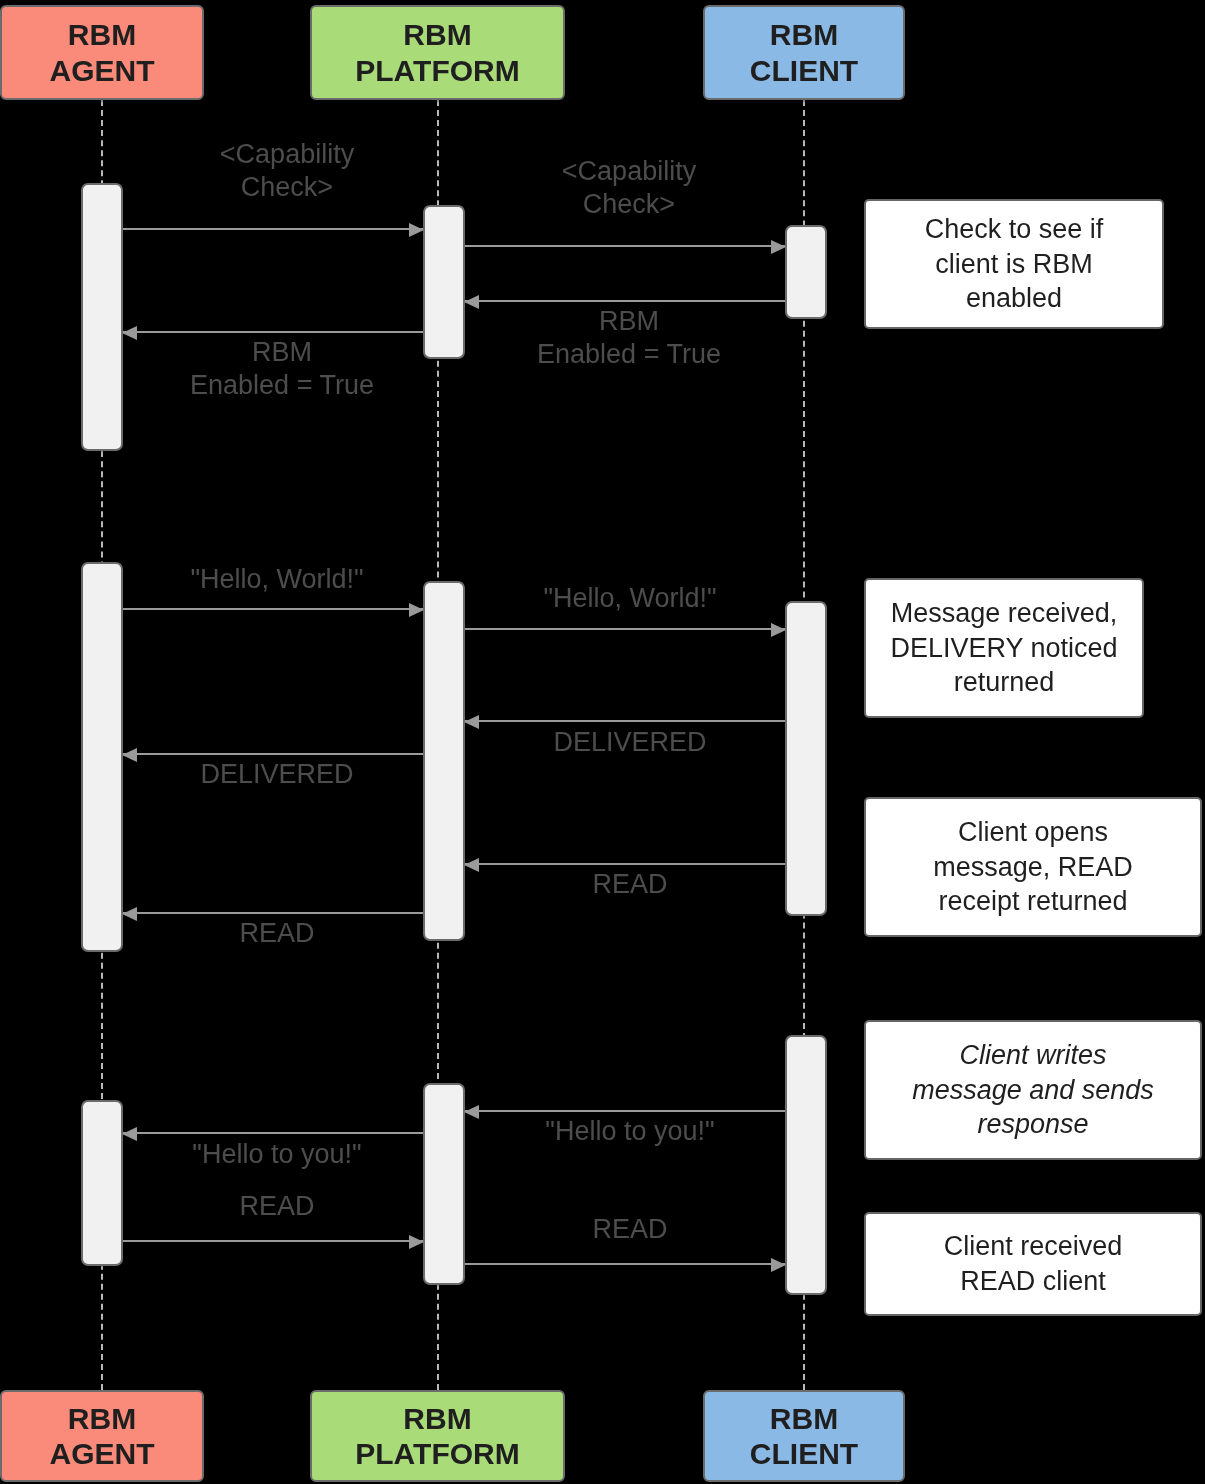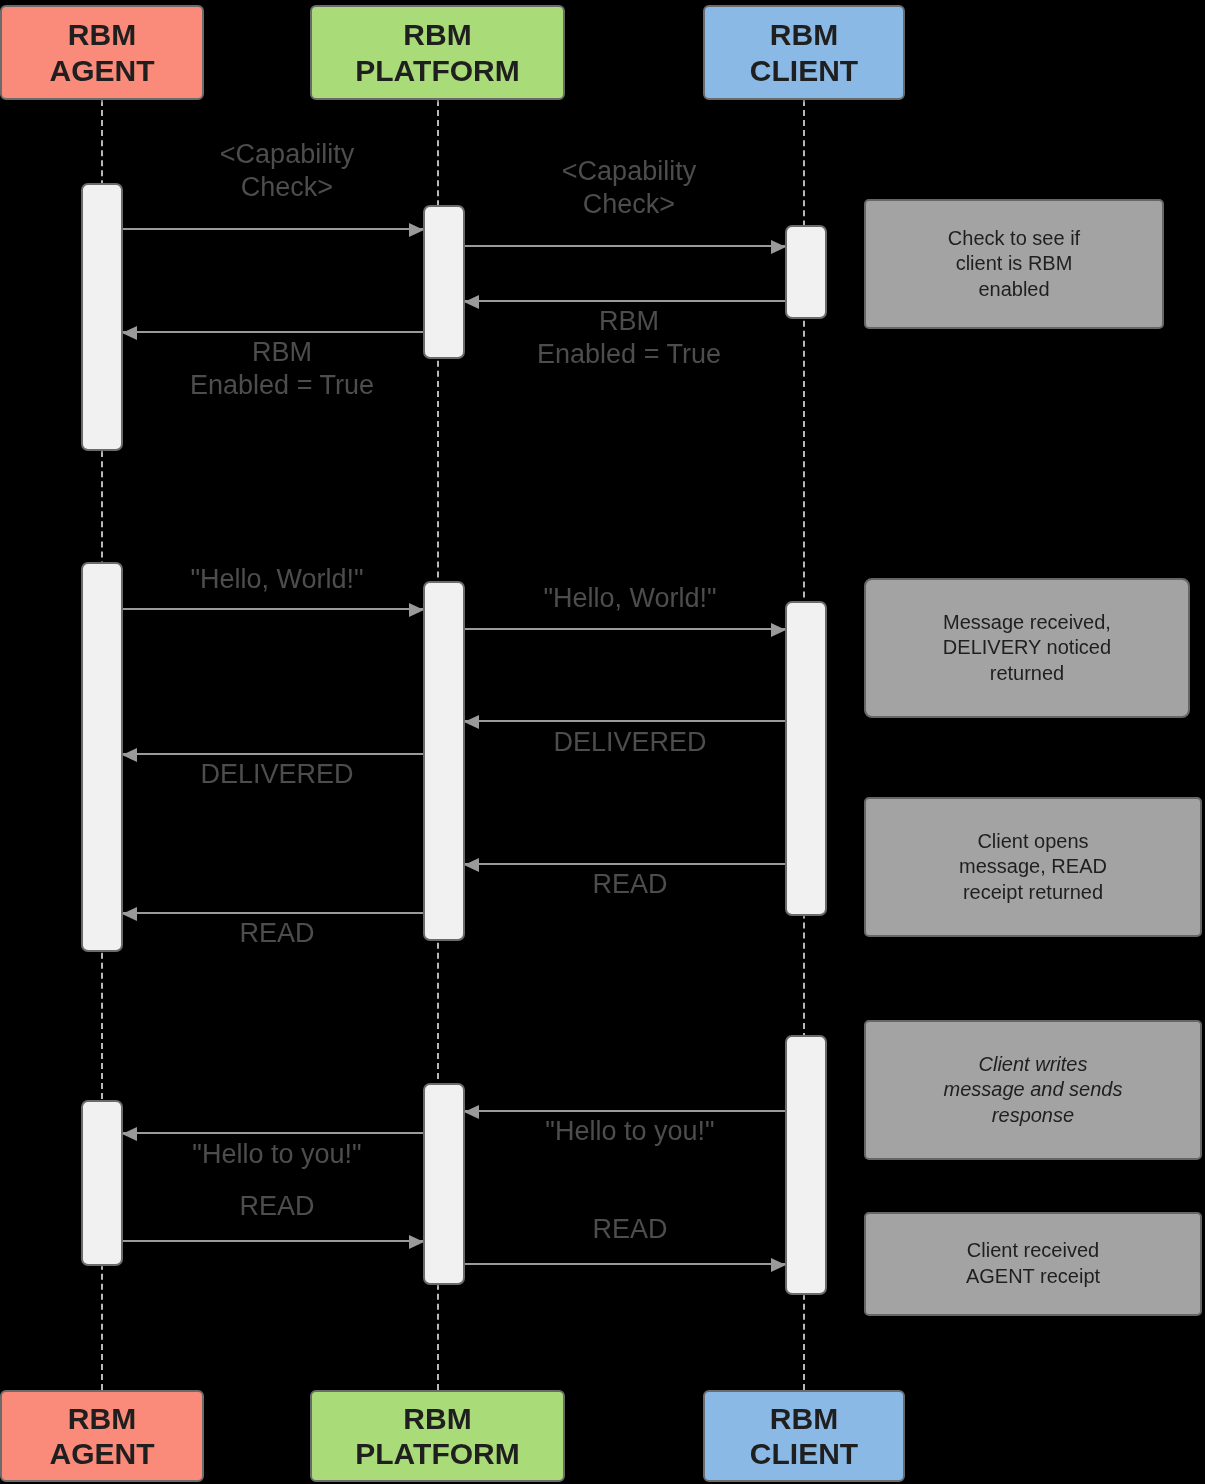--- a/index.html
+++ b/index.html
@@ -85,25 +85,25 @@
     font-size: 27px;
     line-height: 1.22;
     text-align: center;
     white-space: pre-line;
   }
 
   
   .note {
     position: absolute;
     box-sizing: border-box;
-    background: #a3a3a3;
+    background: #ffffff;
     border: 2px solid #666666;
     border-radius: 5px;
     color: #1f1f1f;
-    font-size: 20px;
+    font-size: 27px;
     line-height: 1.28;
     display: flex;
     align-items: center;
     justify-content: center;
     text-align: center;
     padding: 6px 12px;
     box-shadow: 2px 2px 2px rgba(0,0,0,0.35);
     white-space: pre-line;
   }
 </style>
@@ -220,25 +220,25 @@
       <div class="participant" style="left: 703px; top: 1390px; width: 202px; height: 92px; background: rgb(139, 185, 229);">
         <span class="pline">RBM</span>
         <span class="pline">CLIENT</span>
       </div>
     </div>
 
   <div id="notes-layer">
       <div class="note" style="left: 864px; top: 199px; width: 300px; height: 130px;">Check to see if
 client is RBM
 enabled</div>
-      <div class="note" style="left: 864px; top: 578px; width: 326px; height: 140px; border-radius: 8px;">Message received,
+      <div class="note" style="left: 864px; top: 578px; width: 280px; height: 140px;">Message received,
 DELIVERY noticed
 returned</div>
       <div class="note" style="left: 864px; top: 797px; width: 338px; height: 140px;">Client opens
 message, READ
 receipt returned</div>
       <div class="note" style="left: 864px; top: 1020px; width: 338px; height: 140px; font-style: italic;">Client writes
 message and sends
 response</div>
       <div class="note" style="left: 864px; top: 1212px; width: 338px; height: 104px;">Client received
-AGENT receipt</div>
+READ client</div>
     </div>
 </div>
 
 </body></html>

